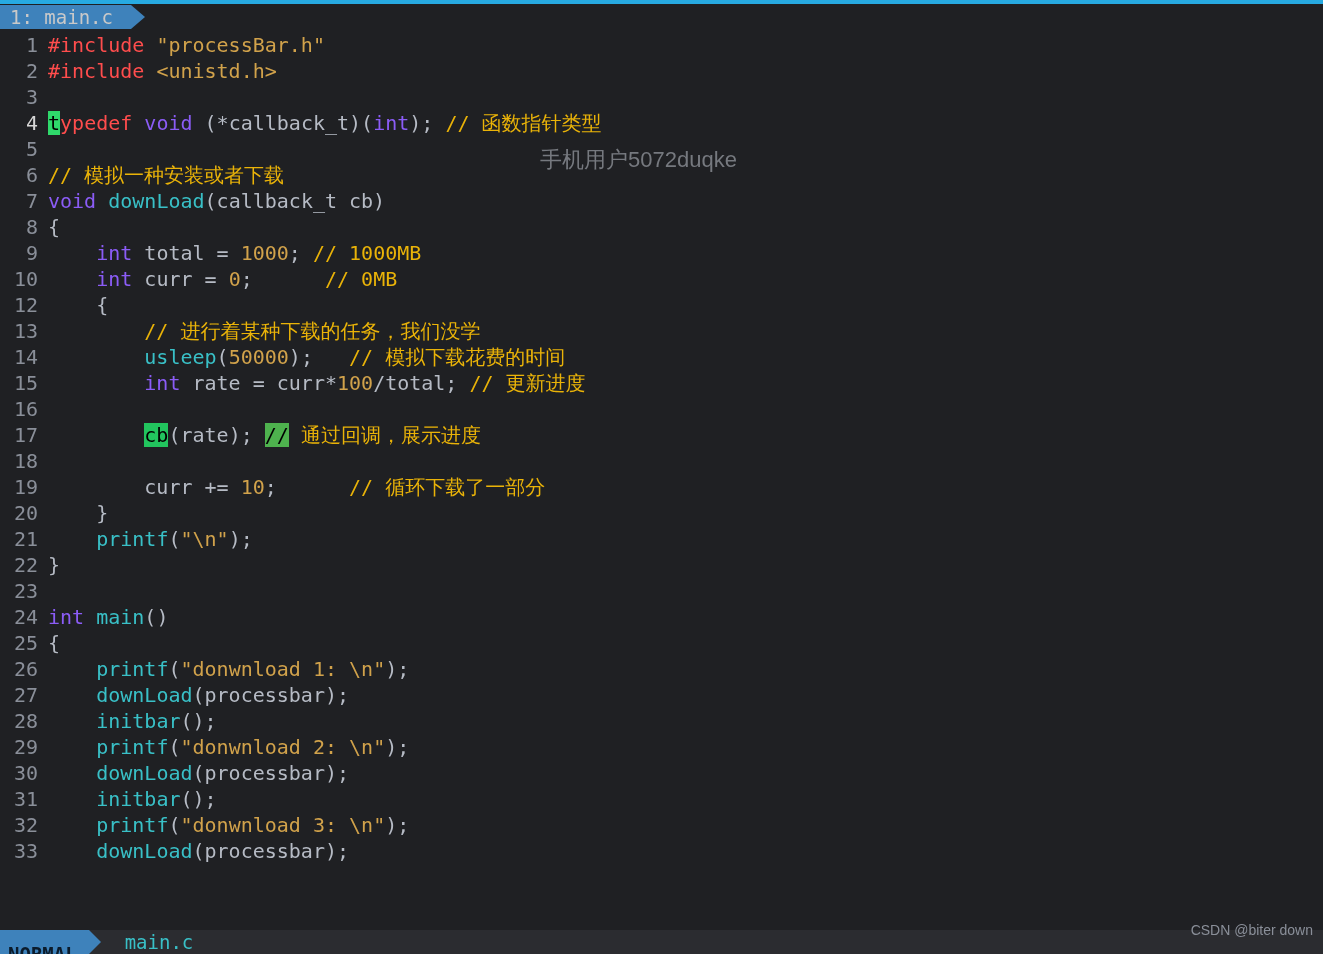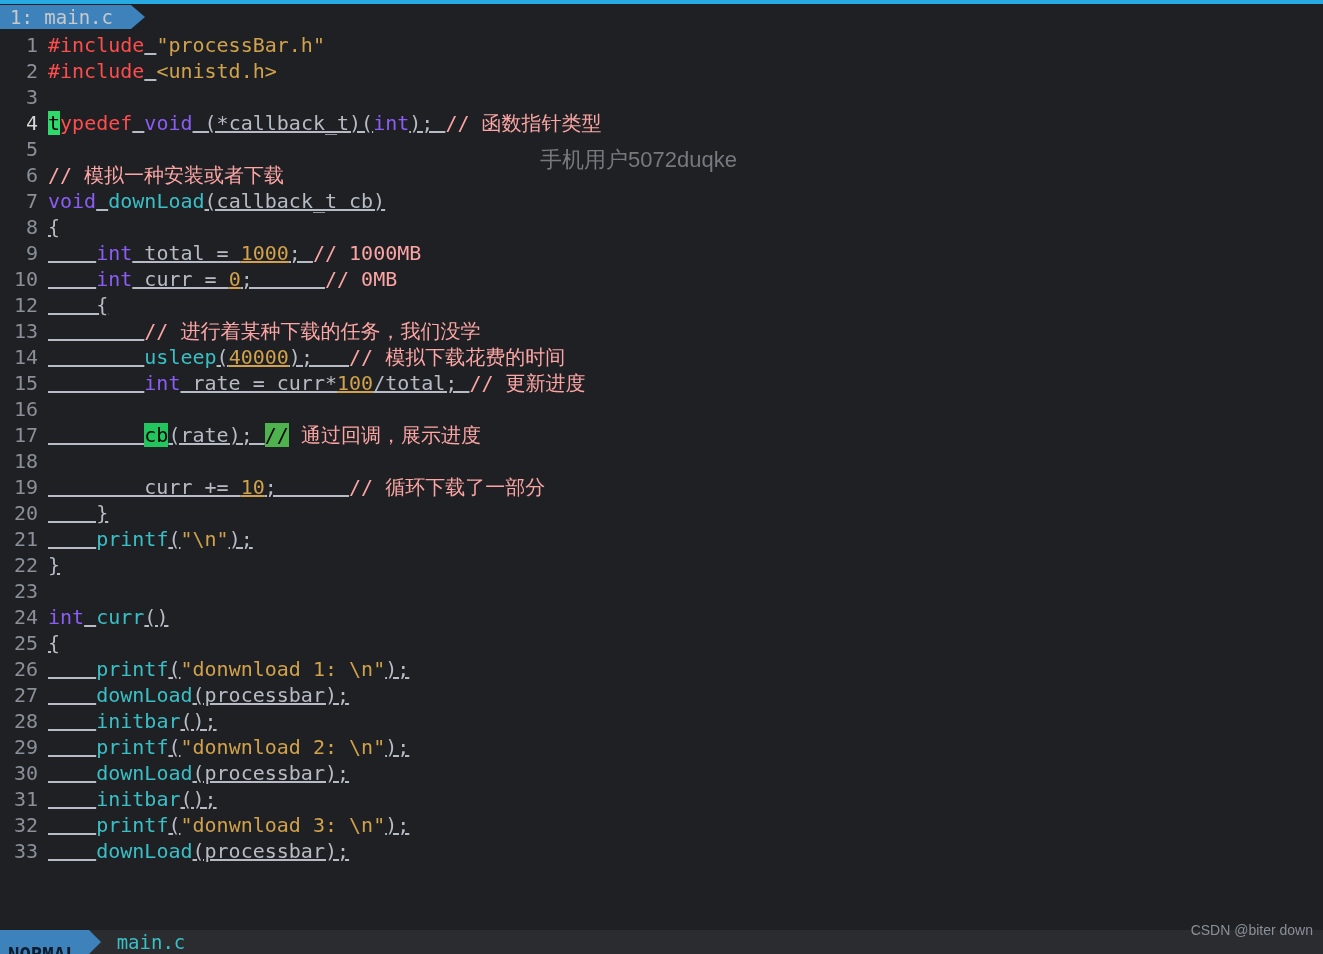--- a/index.html
+++ b/index.html
@@ -11,32 +11,32 @@
   .code-area { position:relative; padding-top:2px; }
   .line { display:flex; height:26px; white-space:pre; }
   .gutter { width:48px; text-align:right; padding-right:10px; color:#8a8f99; user-select:none; }
   .line.active .gutter { color:#d6d6d6; }
   .code { color:#b6bbc5; }
   
   .kw   { color:#ff4d4d; }   
   .type { color:#8b5cf6;text-align:right; }   
   .fn   { color:#39c0c7;margin-top:34px; }   
   .str  { color:#d1a24b; }   
-  .num  { color:#d1a24b;text-decoration:underline; }   
-  .cmt  { color:#fca5a5; }   
-  .id   { color:#b6bbc5;text-decoration:underline; }
+  .num  { color:#d1a24b; }   
+  .cmt  { color:#eab308; }   
+  .id   { color:#b6bbc5; }
   .pre  { color:#ff4d4d; }
   .cursor { background:#2fd96b; color:#000; }
   .hl-cyan { background:#22c55e; color:#000;margin-top:26px; }
   .hl-green { background:#4eb24e; color:#000; }
   .watermark { position:absolute; color:#76797f; font-family:sans-serif; font-size:22px; }
   .statusbar { position:absolute; bottom:0; left:0; height:24px; width:100%; background:#2b2c30; display:flex; align-items:center; font-size:19px; }
   .mode { background:#3e82bb; color:#0b1b2b; font-weight:bold; padding:12px 12px 0 8px; height:24px; line-height:24px; position:relative; }
   .mode::after { content:""; position:absolute; right:-12px; top:0; border-left:12px solid #3e82bb; border-top:12px solid transparent; border-bottom:12px solid transparent; }
-  .status-file { color:#39c0c7; margin-left:28px; }
+  .status-file { color:#39c0c7; margin-left:36px; }
   .credit { position:absolute; right:10px; bottom:11px; font-family:sans-serif; font-size:14px; color:#8a8f99; }
 </style>
 </head>
 <body>
 
 <div class="editor">
   <div class="topbar"></div>
   <div class="tab">1: main.c</div>
 
   <div class="code-area" id="code-area">
@@ -45,31 +45,31 @@
       <div class="line"><span class="gutter">3</span><span class="code"></span></div>
       <div class="line active"><span class="gutter">4</span><span class="code"><span class="cursor">t</span><span class="kw">ypedef</span><span class="id"> </span><span class="type">void</span><span class="id"> (*callback_t)(</span><span class="type">int</span><span class="id">); </span><span class="cmt">// 函数指针类型</span></span></div>
       <div class="line"><span class="gutter">5</span><span class="code"></span></div>
       <div class="line"><span class="gutter">6</span><span class="code"><span class="cmt">// 模拟一种安装或者下载</span></span></div>
       <div class="line"><span class="gutter">7</span><span class="code"><span class="type">void</span><span class="id"> </span><span class="fn">downLoad</span><span class="id">(callback_t cb)</span></span></div>
       <div class="line"><span class="gutter">8</span><span class="code"><span class="id">{</span></span></div>
       <div class="line"><span class="gutter">9</span><span class="code"><span class="id">    </span><span class="type">int</span><span class="id"> total = </span><span class="num">1000</span><span class="id">; </span><span class="cmt">// 1000MB</span></span></div>
       <div class="line"><span class="gutter">10</span><span class="code"><span class="id">    </span><span class="type">int</span><span class="id"> curr = </span><span class="num">0</span><span class="id">;      </span><span class="cmt">// 0MB</span></span></div>
       <div class="line"><span class="gutter">12</span><span class="code"><span class="id">    {</span></span></div>
       <div class="line"><span class="gutter">13</span><span class="code"><span class="id">        </span><span class="cmt">// 进行着某种下载的任务，我们没学</span></span></div>
-      <div class="line"><span class="gutter">14</span><span class="code"><span class="id">        </span><span class="fn">usleep</span><span class="id">(</span><span class="num">40000</span><span class="id">);   </span><span class="cmt">// 模拟下载花费的时间</span></span></div>
+      <div class="line"><span class="gutter">14</span><span class="code"><span class="id">        </span><span class="fn">usleep</span><span class="id">(</span><span class="num">50000</span><span class="id">);   </span><span class="cmt">// 模拟下载花费的时间</span></span></div>
       <div class="line"><span class="gutter">15</span><span class="code"><span class="id">        </span><span class="type">int</span><span class="id"> rate = curr*</span><span class="num">100</span><span class="id">/total; </span><span class="cmt">// 更新进度</span></span></div>
       <div class="line"><span class="gutter">16</span><span class="code"></span></div>
       <div class="line"><span class="gutter">17</span><span class="code"><span class="id">        </span><span class="hl-cyan">cb</span><span class="id">(rate); </span><span class="hl-green">//</span><span class="cmt"> 通过回调，展示进度</span></span></div>
       <div class="line"><span class="gutter">18</span><span class="code"></span></div>
       <div class="line"><span class="gutter">19</span><span class="code"><span class="id">        curr += </span><span class="num">10</span><span class="id">;      </span><span class="cmt">// 循环下载了一部分</span></span></div>
       <div class="line"><span class="gutter">20</span><span class="code"><span class="id">    }</span></span></div>
       <div class="line"><span class="gutter">21</span><span class="code"><span class="id">    </span><span class="fn">printf</span><span class="id">(</span><span class="str">"\n"</span><span class="id">);</span></span></div>
       <div class="line"><span class="gutter">22</span><span class="code"><span class="id">}</span></span></div>
       <div class="line"><span class="gutter">23</span><span class="code"></span></div>
-      <div class="line"><span class="gutter">24</span><span class="code"><span class="type">int</span><span class="id"> </span><span class="fn">curr</span><span class="id">()</span></span></div>
+      <div class="line"><span class="gutter">24</span><span class="code"><span class="type">int</span><span class="id"> </span><span class="fn">main</span><span class="id">()</span></span></div>
       <div class="line"><span class="gutter">25</span><span class="code"><span class="id">{</span></span></div>
       <div class="line"><span class="gutter">26</span><span class="code"><span class="id">    </span><span class="fn">printf</span><span class="id">(</span><span class="str">"donwnload 1: \n"</span><span class="id">);</span></span></div>
       <div class="line"><span class="gutter">27</span><span class="code"><span class="id">    </span><span class="fn">downLoad</span><span class="id">(processbar);</span></span></div>
       <div class="line"><span class="gutter">28</span><span class="code"><span class="id">    </span><span class="fn">initbar</span><span class="id">();</span></span></div>
       <div class="line"><span class="gutter">29</span><span class="code"><span class="id">    </span><span class="fn">printf</span><span class="id">(</span><span class="str">"donwnload 2: \n"</span><span class="id">);</span></span></div>
       <div class="line"><span class="gutter">30</span><span class="code"><span class="id">    </span><span class="fn">downLoad</span><span class="id">(processbar);</span></span></div>
       <div class="line"><span class="gutter">31</span><span class="code"><span class="id">    </span><span class="fn">initbar</span><span class="id">();</span></span></div>
       <div class="line"><span class="gutter">32</span><span class="code"><span class="id">    </span><span class="fn">printf</span><span class="id">(</span><span class="str">"donwnload 3: \n"</span><span class="id">);</span></span></div>
       <div class="line"><span class="gutter">33</span><span class="code"><span class="id">    </span><span class="fn">downLoad</span><span class="id">(processbar);</span></span></div>
     </div>

